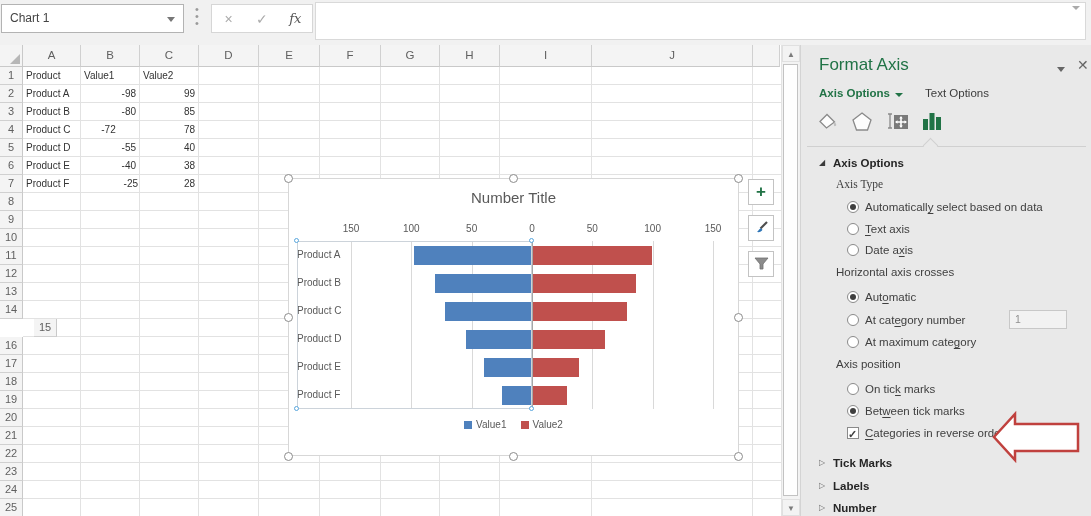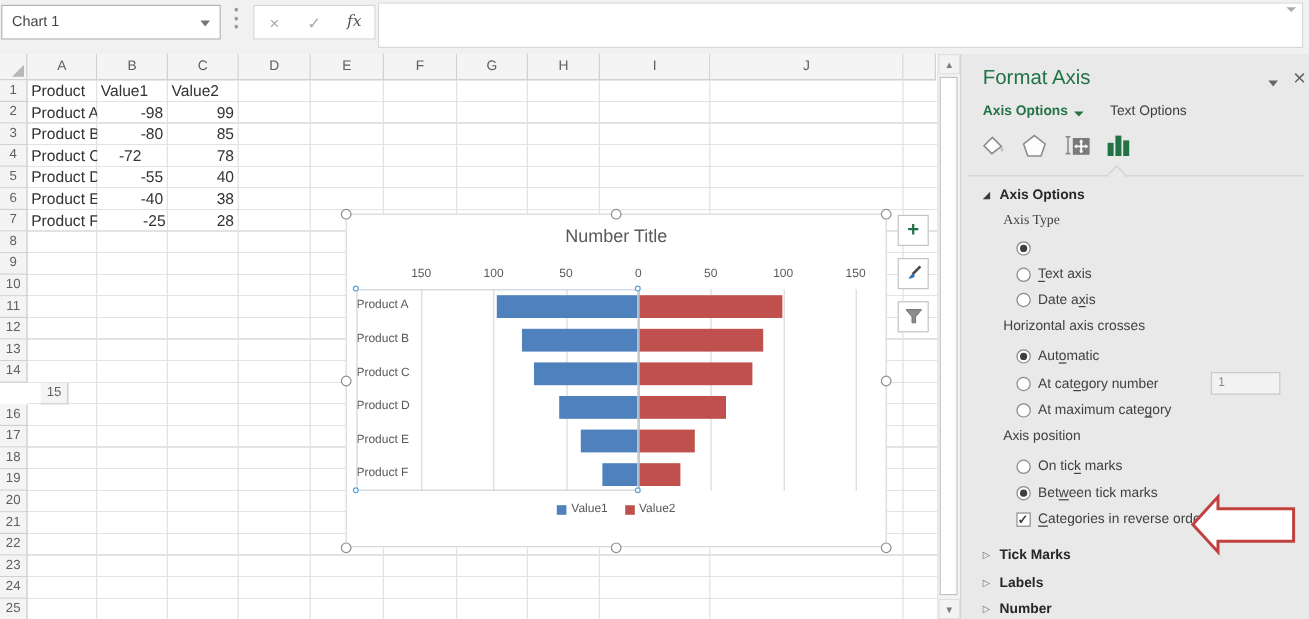--- a/index.html
+++ b/index.html
@@ -29,21 +29,21 @@
             border-right:1px solid #c9c9c9; border-bottom:1px solid #c9c9c9; }
   .corner .tri { position:absolute; right:2px; bottom:2px; width:0; height:0;
                  border-bottom:10px solid #b7b7b7; border-left:10px solid transparent; }
   .colhead { position:absolute; top:0; height:22px; background:#f4f4f4; border-right:1px solid #d0d0d0;
              border-bottom:1px solid #c9c9c9; color:#5f5f5f; font-size:11.5px; text-align:center; line-height:21px; }
   .rowhead { position:absolute; left:0; width:23px; background:#f4f4f4; border-right:1px solid #c9c9c9;
              border-bottom:1px solid #d0d0d0; color:#5f5f5f; font-size:11px; text-align:center; line-height:17px; }
   .cellsbg { position:absolute; left:23px; top:22px; width:758px; height:449px; background:#fff;
              background-image:repeating-linear-gradient(to bottom, transparent 0, transparent 17px, #e2e2e2 17px, #e2e2e2 18px); }
   .vline { position:absolute; top:22px; width:1px; background:#e2e2e2; height:449px; }
-  .cell { position:absolute; height:18px; font-size:13px; color:#333; line-height:17px; white-space:nowrap; overflow:hidden; }
+  .cell { position:absolute; height:18px; font-size:10px; color:#333; line-height:17px; white-space:nowrap; overflow:hidden; }
   .cell.num { text-align:right; padding-right:4px; }
   .cell.txt { padding-left:3px; }
 
   
   .vscroll { position:absolute; left:781px; top:45px; width:18px; height:471px; background:#f3f3f3; border-left:1px solid #e3e3e3; }
   .vscroll .arr { position:absolute; left:0; width:18px; height:17px; color:#7c7c7c; font-size:8px; text-align:center; line-height:17px; background:#f3f3f3; border:1px solid #e0e0e0; }
   .vscroll .thumb { position:absolute; left:1px; top:19px; width:15px; height:432px; background:#fefefe; border:1px solid #c2c2c2; }
 
   
   .chart { position:absolute; left:288px; top:178px; width:451px; height:278px; background:#fff;
@@ -317,20 +317,21 @@
           <span class="sect-tri">◢</span>
           <span class="sect-label">Axis Options</span>
         </div>
         <div class="pr" style="top: 130px; font-family: Liberation Serif, serif;">
           <span class="sublabel">Axis Type</span>
         </div>
         <div class="pr" style="top: 153px;">
           <span class="radio">
             <span class="dot"></span>
           </span>
+          <span class="optlabel">Automaticall<u>y</u> select based on data</span>
         </div>
         <div class="pr" style="top: 175px;">
           <span class="radio"></span>
           <span class="optlabel"><u>T</u>ext axis</span>
         </div>
         <div class="pr" style="top: 196px; text-decoration: underline;">
           <span class="radio"></span>
           <span class="optlabel">Date a<u>x</u>is</span>
         </div>
         <div class="pr" style="top: 218px;">

